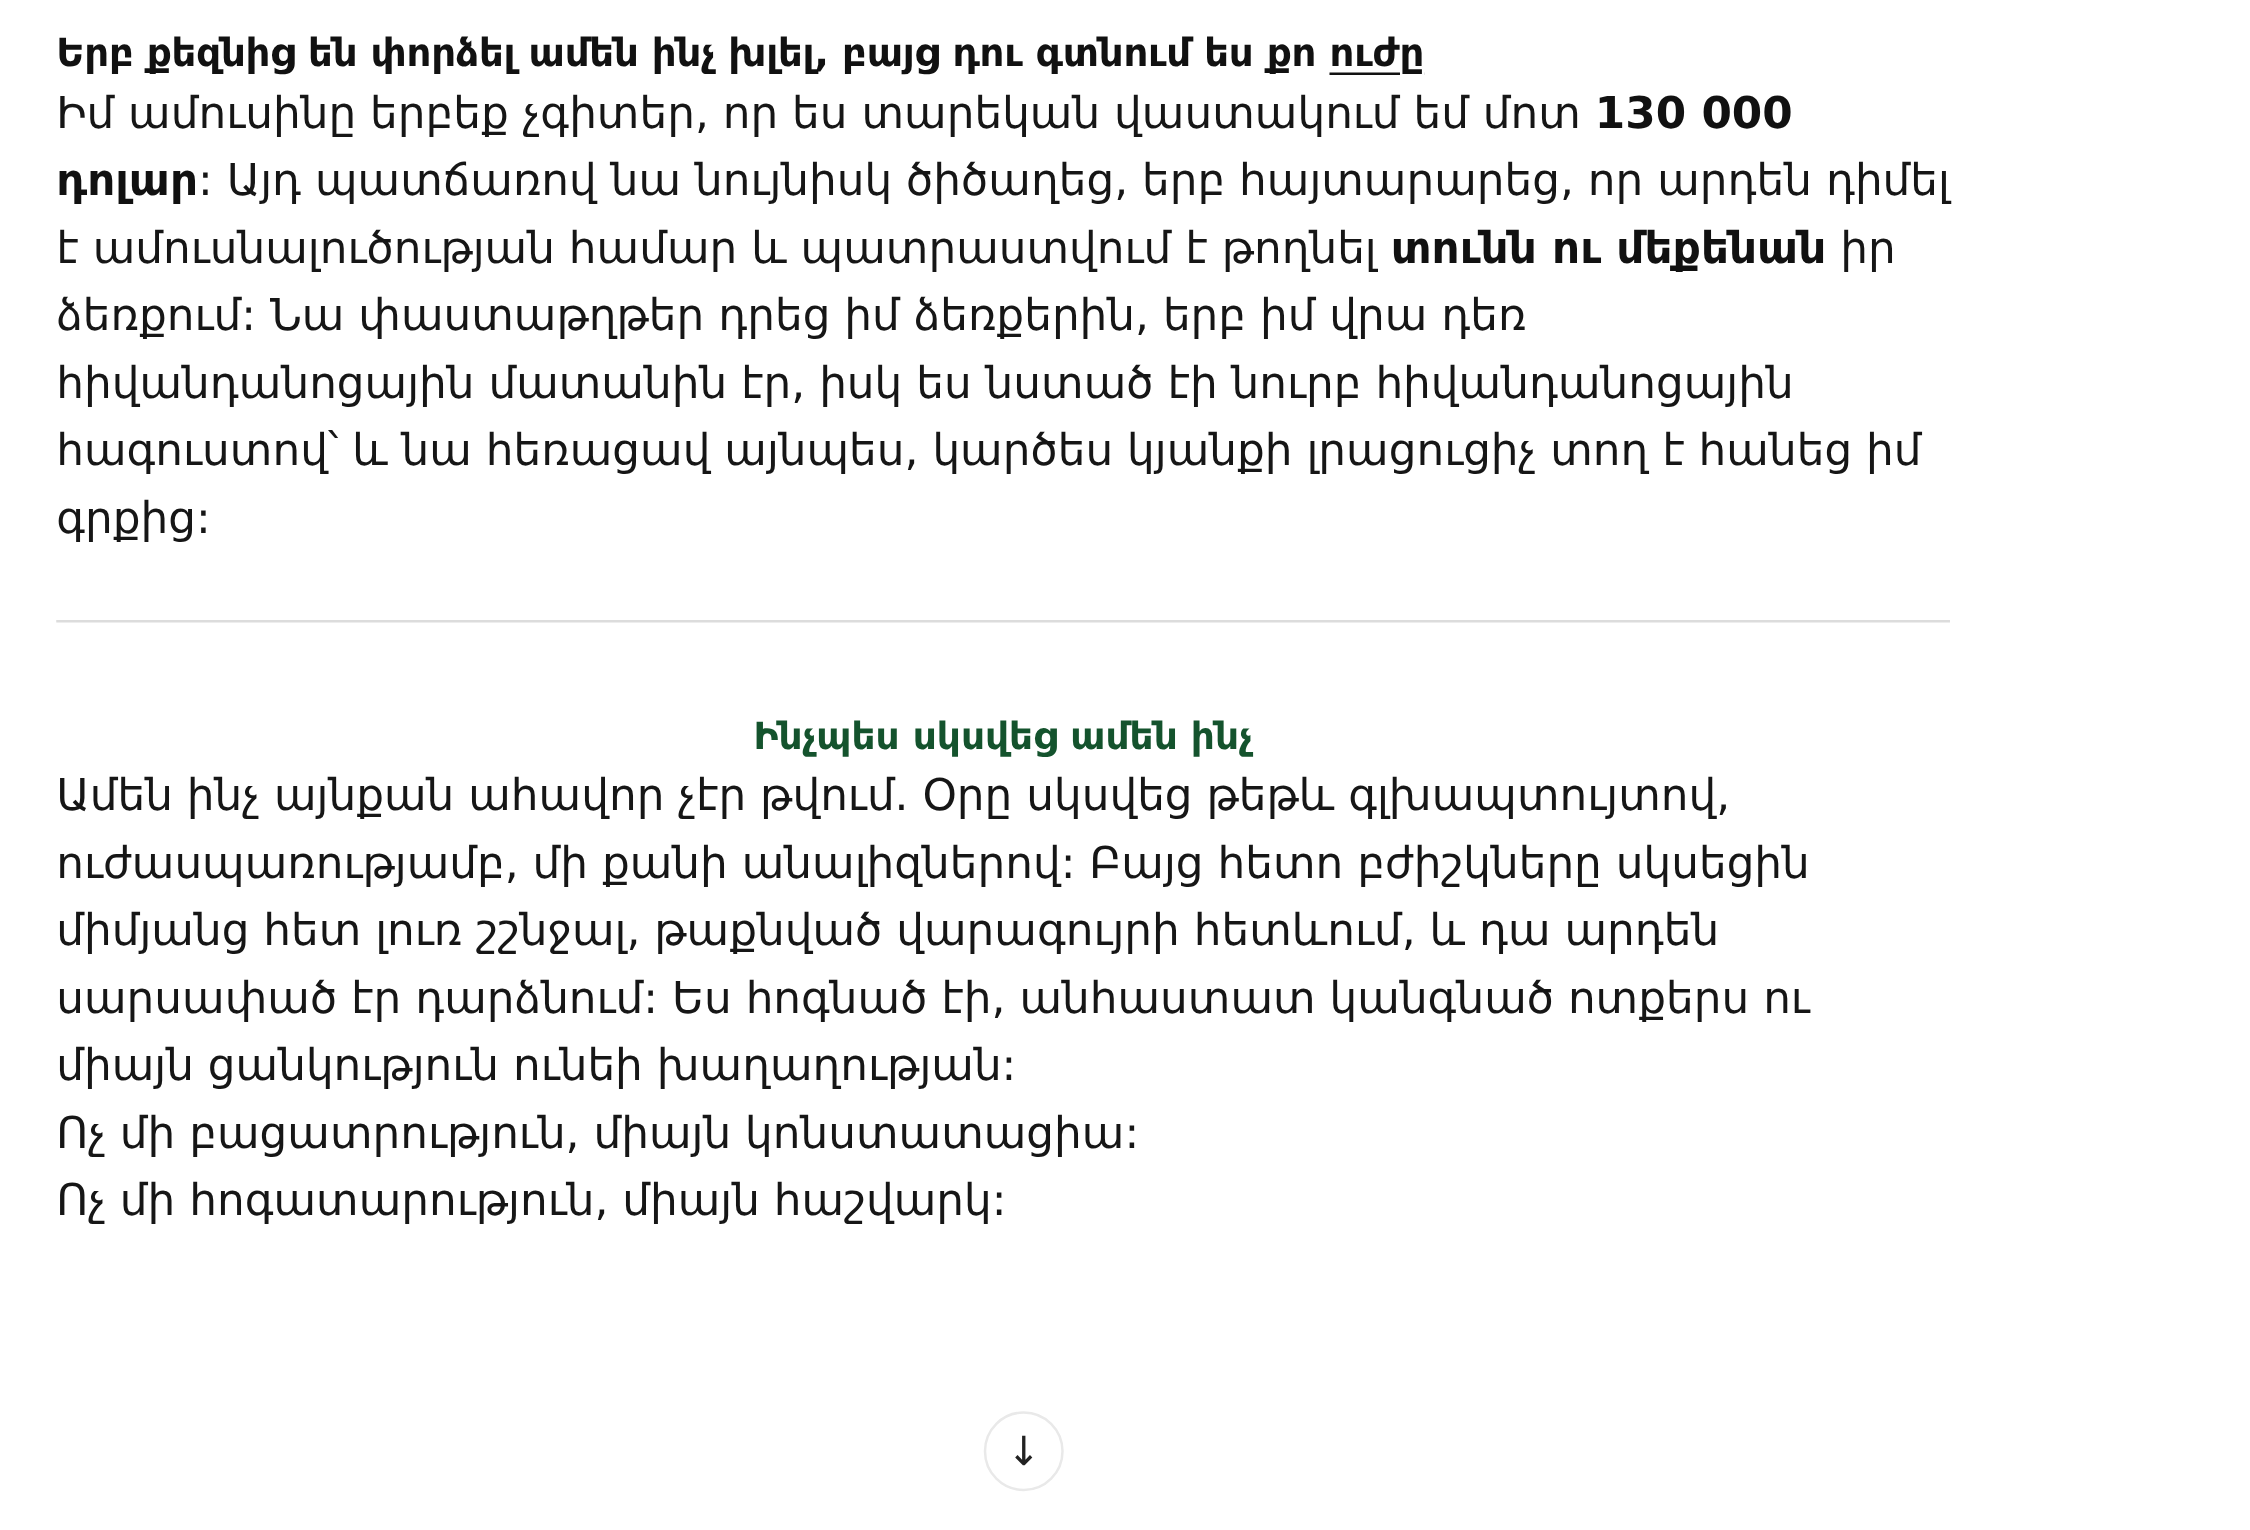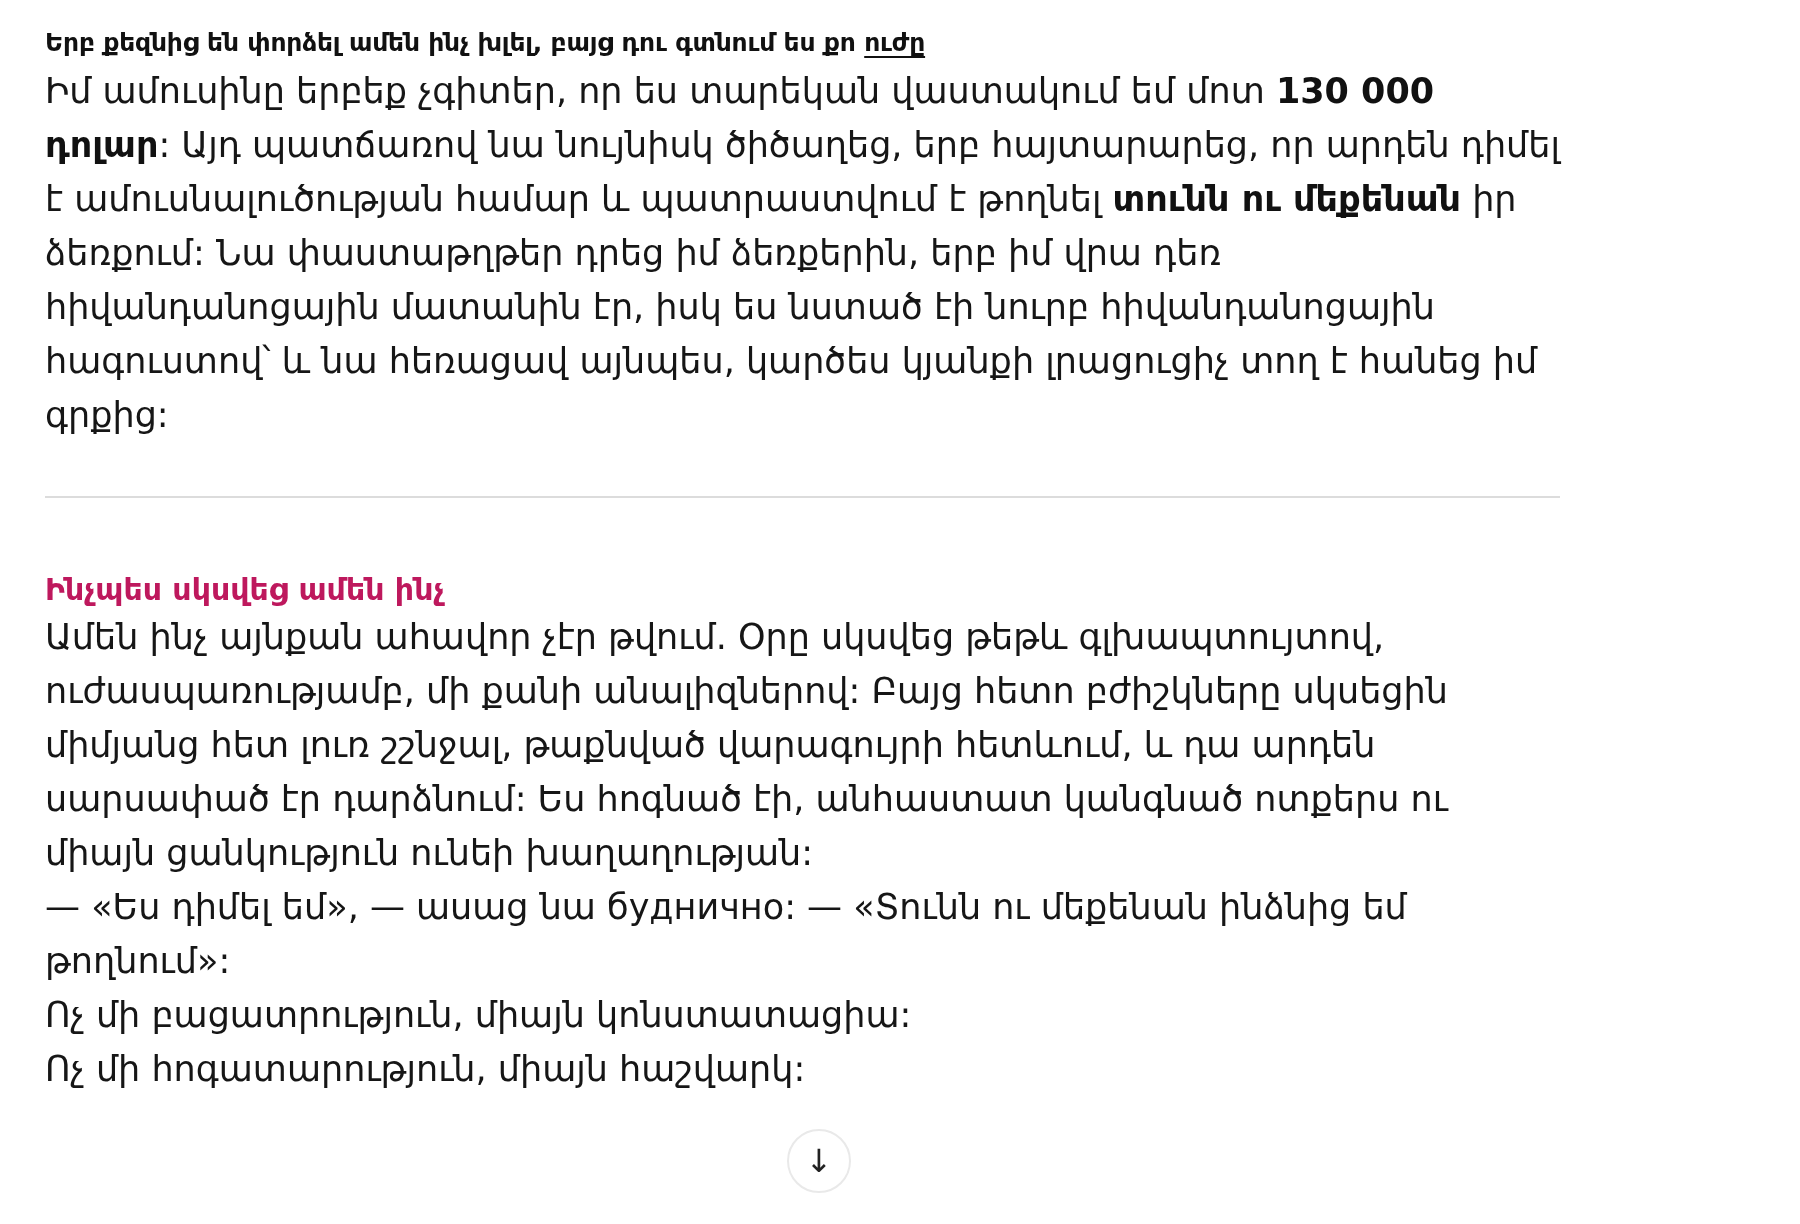--- a/index.html
+++ b/index.html
@@ -17,21 +17,21 @@
     color: #161616;
   }
   .content {
     position: absolute;
     left: 45px;
     top: 0;
     width: 1515px;
   }
   h1.article-title {
     margin: 22px 0 0 0;
-    font-size: 25px;
+    font-size: 31px;
     line-height: 42px;
     font-weight: bold;
     color: #111111;
     letter-spacing: -0.2px;
   }
   .underlined {
     text-decoration: underline;
     text-decoration-thickness: 2px;
     text-underline-offset: 5px;
   }
@@ -51,21 +51,22 @@
     border: none;
     border-top: 2px solid #dcdcdc;
     margin: 54px 0 0 0;
     width: 100%;
   }
   h2.section-heading {
     margin: 72px 0 0 0;
     font-size: 30px;
     line-height: 40px;
     font-weight: bold;
-    color: #be185d;
+    color: #14532d;
+    text-align: center;
   }
   .p2 { margin-top: 28px; }
   .p3 { margin-top: 46px; }
   .p4 { margin-top: 46px; }
   .p5 { margin-top: 24px; line-height: 50px; }
   button.scroll-down {
     position: absolute;
     left: 787px;
     top: 1129px;
     width: 64px;
@@ -96,21 +97,20 @@
 
     <p class="body-text p1"><span>Իմ ամուսինը երբեք չգիտեր, որ ես տարեկան վաստակում եմ մոտ </span><strong>130 000 դոլար</strong><span>: Այդ պատճառով նա նույնիսկ ծիծաղեց, երբ հայտարարեց, որ արդեն դիմել է ամուսնալուծության համար և պատրաստվում է թողնել </span><strong>տունն ու մեքենան</strong><span> իր ձեռքում: Նա փաստաթղթեր դրեց իմ ձեռքերին, երբ իմ վրա դեռ հիվանդանոցային մատանին էր, իսկ ես նստած էի նուրբ հիվանդանոցային հագուստով՝ և նա հեռացավ այնպես, կարծես կյանքի լրացուցիչ տող է հանեց իմ գրքից:</span></p>
 
     <hr class="divider">
 
     <h2 class="section-heading">Ինչպես սկսվեց ամեն ինչ</h2>
 
     <p class="body-text p2">Ամեն ինչ այնքան ահավոր չէր թվում. Օրը սկսվեց թեթև գլխապտույտով, ուժասպառությամբ, մի քանի անալիզներով: Բայց հետո բժիշկները սկսեցին միմյանց հետ լուռ շշնջալ, թաքնված վարագույրի հետևում, և դա արդեն սարսափած էր դարձնում: Ես հոգնած էի, անհաստատ կանգնած ոտքերս ու միայն ցանկություն ունեի խաղաղության:</p>
 
 
-    <p class="body-text p4">— «Ես դիմել եմ», — ասաց նա буднично: — «Տունն ու մեքենան ինձնից եմ թողնում»:</p>
 
     <p class="body-text p5"><span>Ոչ մի բացատրություն, միայն կոնստատացիա:</span><br><span>Ոչ մի հոգատարություն, միայն հաշվարկ:</span></p>
 
   </article>
 
   <button class="scroll-down">
       <span class="arrow">↓</span>
     </button>
 </div>
 

